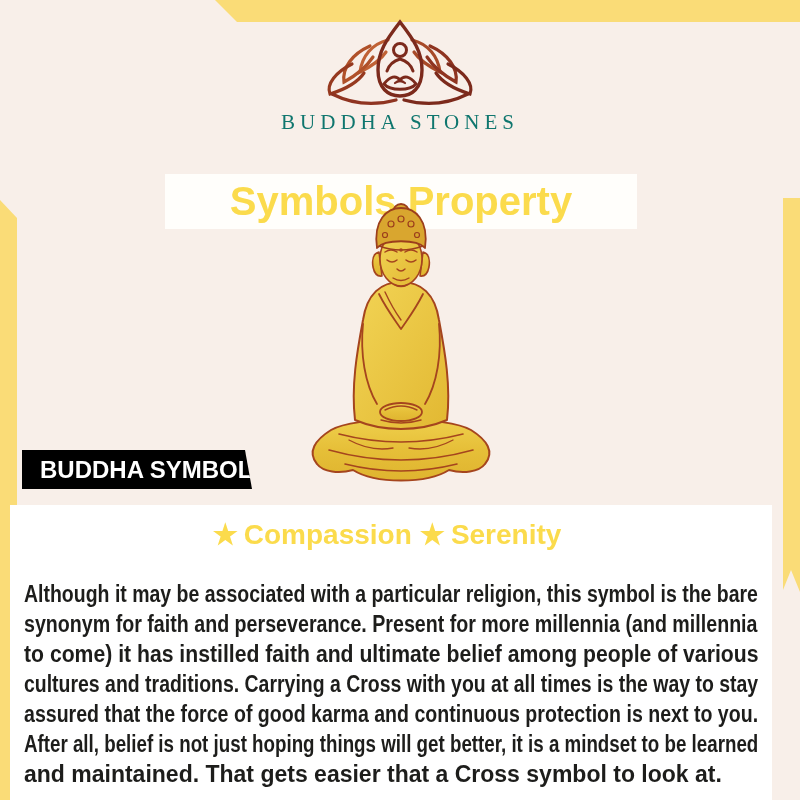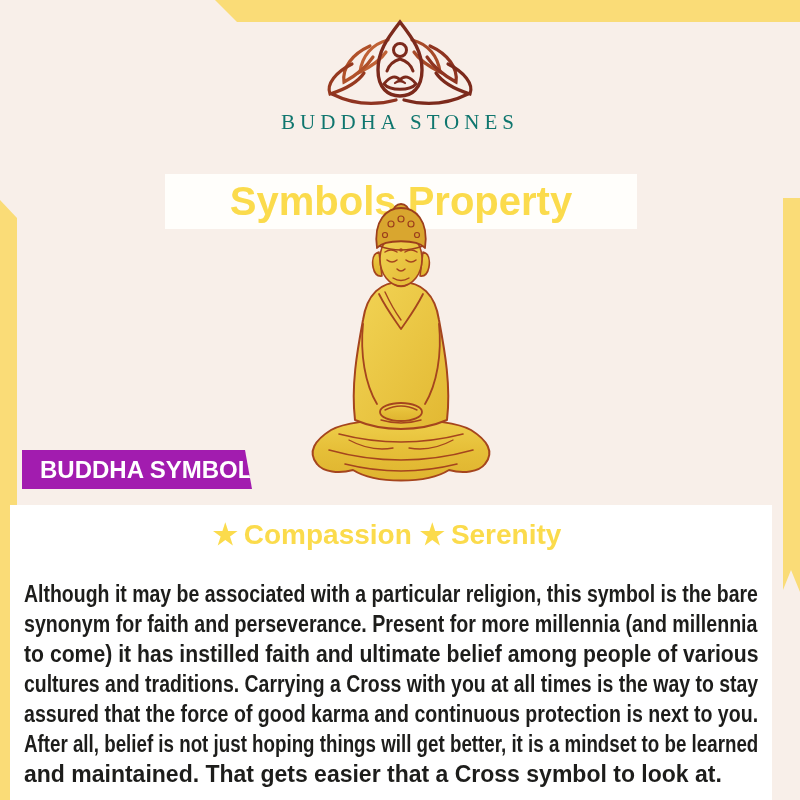--- a/index.html
+++ b/index.html
@@ -43,21 +43,21 @@
   #page-title {
     color:#FBDB4C; font-weight:700; font-size:40px; white-space:nowrap;
   }
 
   
   #statue { position:absolute; left:287px; top:202px; width:228px; height:292px; }
 
   
   #symbol-ribbon {
     position:absolute; left:22px; top:450px; width:230px; height:39px;
-    background:#a21caf;
+    background:#000000;
     clip-path:polygon(0 0, 223px 0, 230px 39px, 0 39px);
     display:flex; align-items:center; padding-left:18px;
   }
   #symbol-ribbon span {
     color:#FFFFFF; font-weight:700; font-size:24px; white-space:nowrap;
   }
 
   
   #content {
     position:absolute; left:10px; top:505px; width:762px; height:346px;

